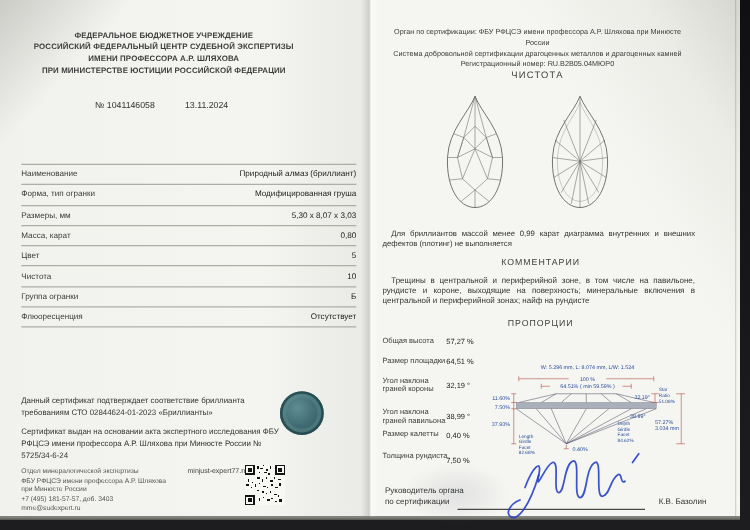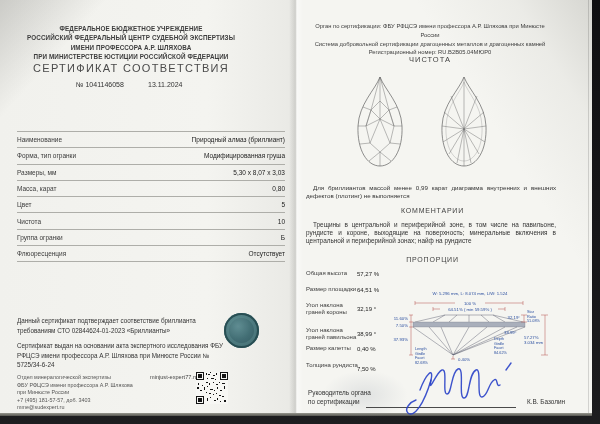--- a/index.html
+++ b/index.html
@@ -62,21 +62,20 @@
   <div class="page page-right"></div>
   <div class="edge"></div>
 
   <div class="abs" style="left:6px;top:24px;width:250px;">
     <div class="org">ФЕДЕРАЛЬНОЕ БЮДЖЕТНОЕ УЧРЕЖДЕНИЕ</div>
     <div class="org">РОССИЙСКИЙ ФЕДЕРАЛЬНЫЙ ЦЕНТР СУДЕБНОЙ ЭКСПЕРТИЗЫ</div>
     <div class="org">ИМЕНИ ПРОФЕССОРА А.Р. ШЛЯХОВА</div>
     <div class="org">ПРИ МИНИСТЕРСТВЕ ЮСТИЦИИ РОССИЙСКОЙ ФЕДЕРАЦИИ</div>
   </div>
 
-  <div class="abs cert-title" style="left:6px;top:62px;width:250px;">СЕРТИФИКАТ СООТВЕТСТВИЯ</div>
 
   <div class="abs numdate" style="left:76px;top:81px;">№ 1041146058</div>
   <div class="abs numdate" style="left:148px;top:81px;">13.11.2024</div>
 
   <div class="abs tbl" style="left:17px;top:131px;width:268px;">
     <div class="trow">
         <div class="tlabel">Наименование</div>
         <div class="tvalue">Природный алмаз (бриллиант)</div>
       </div>
     <div class="trow">

